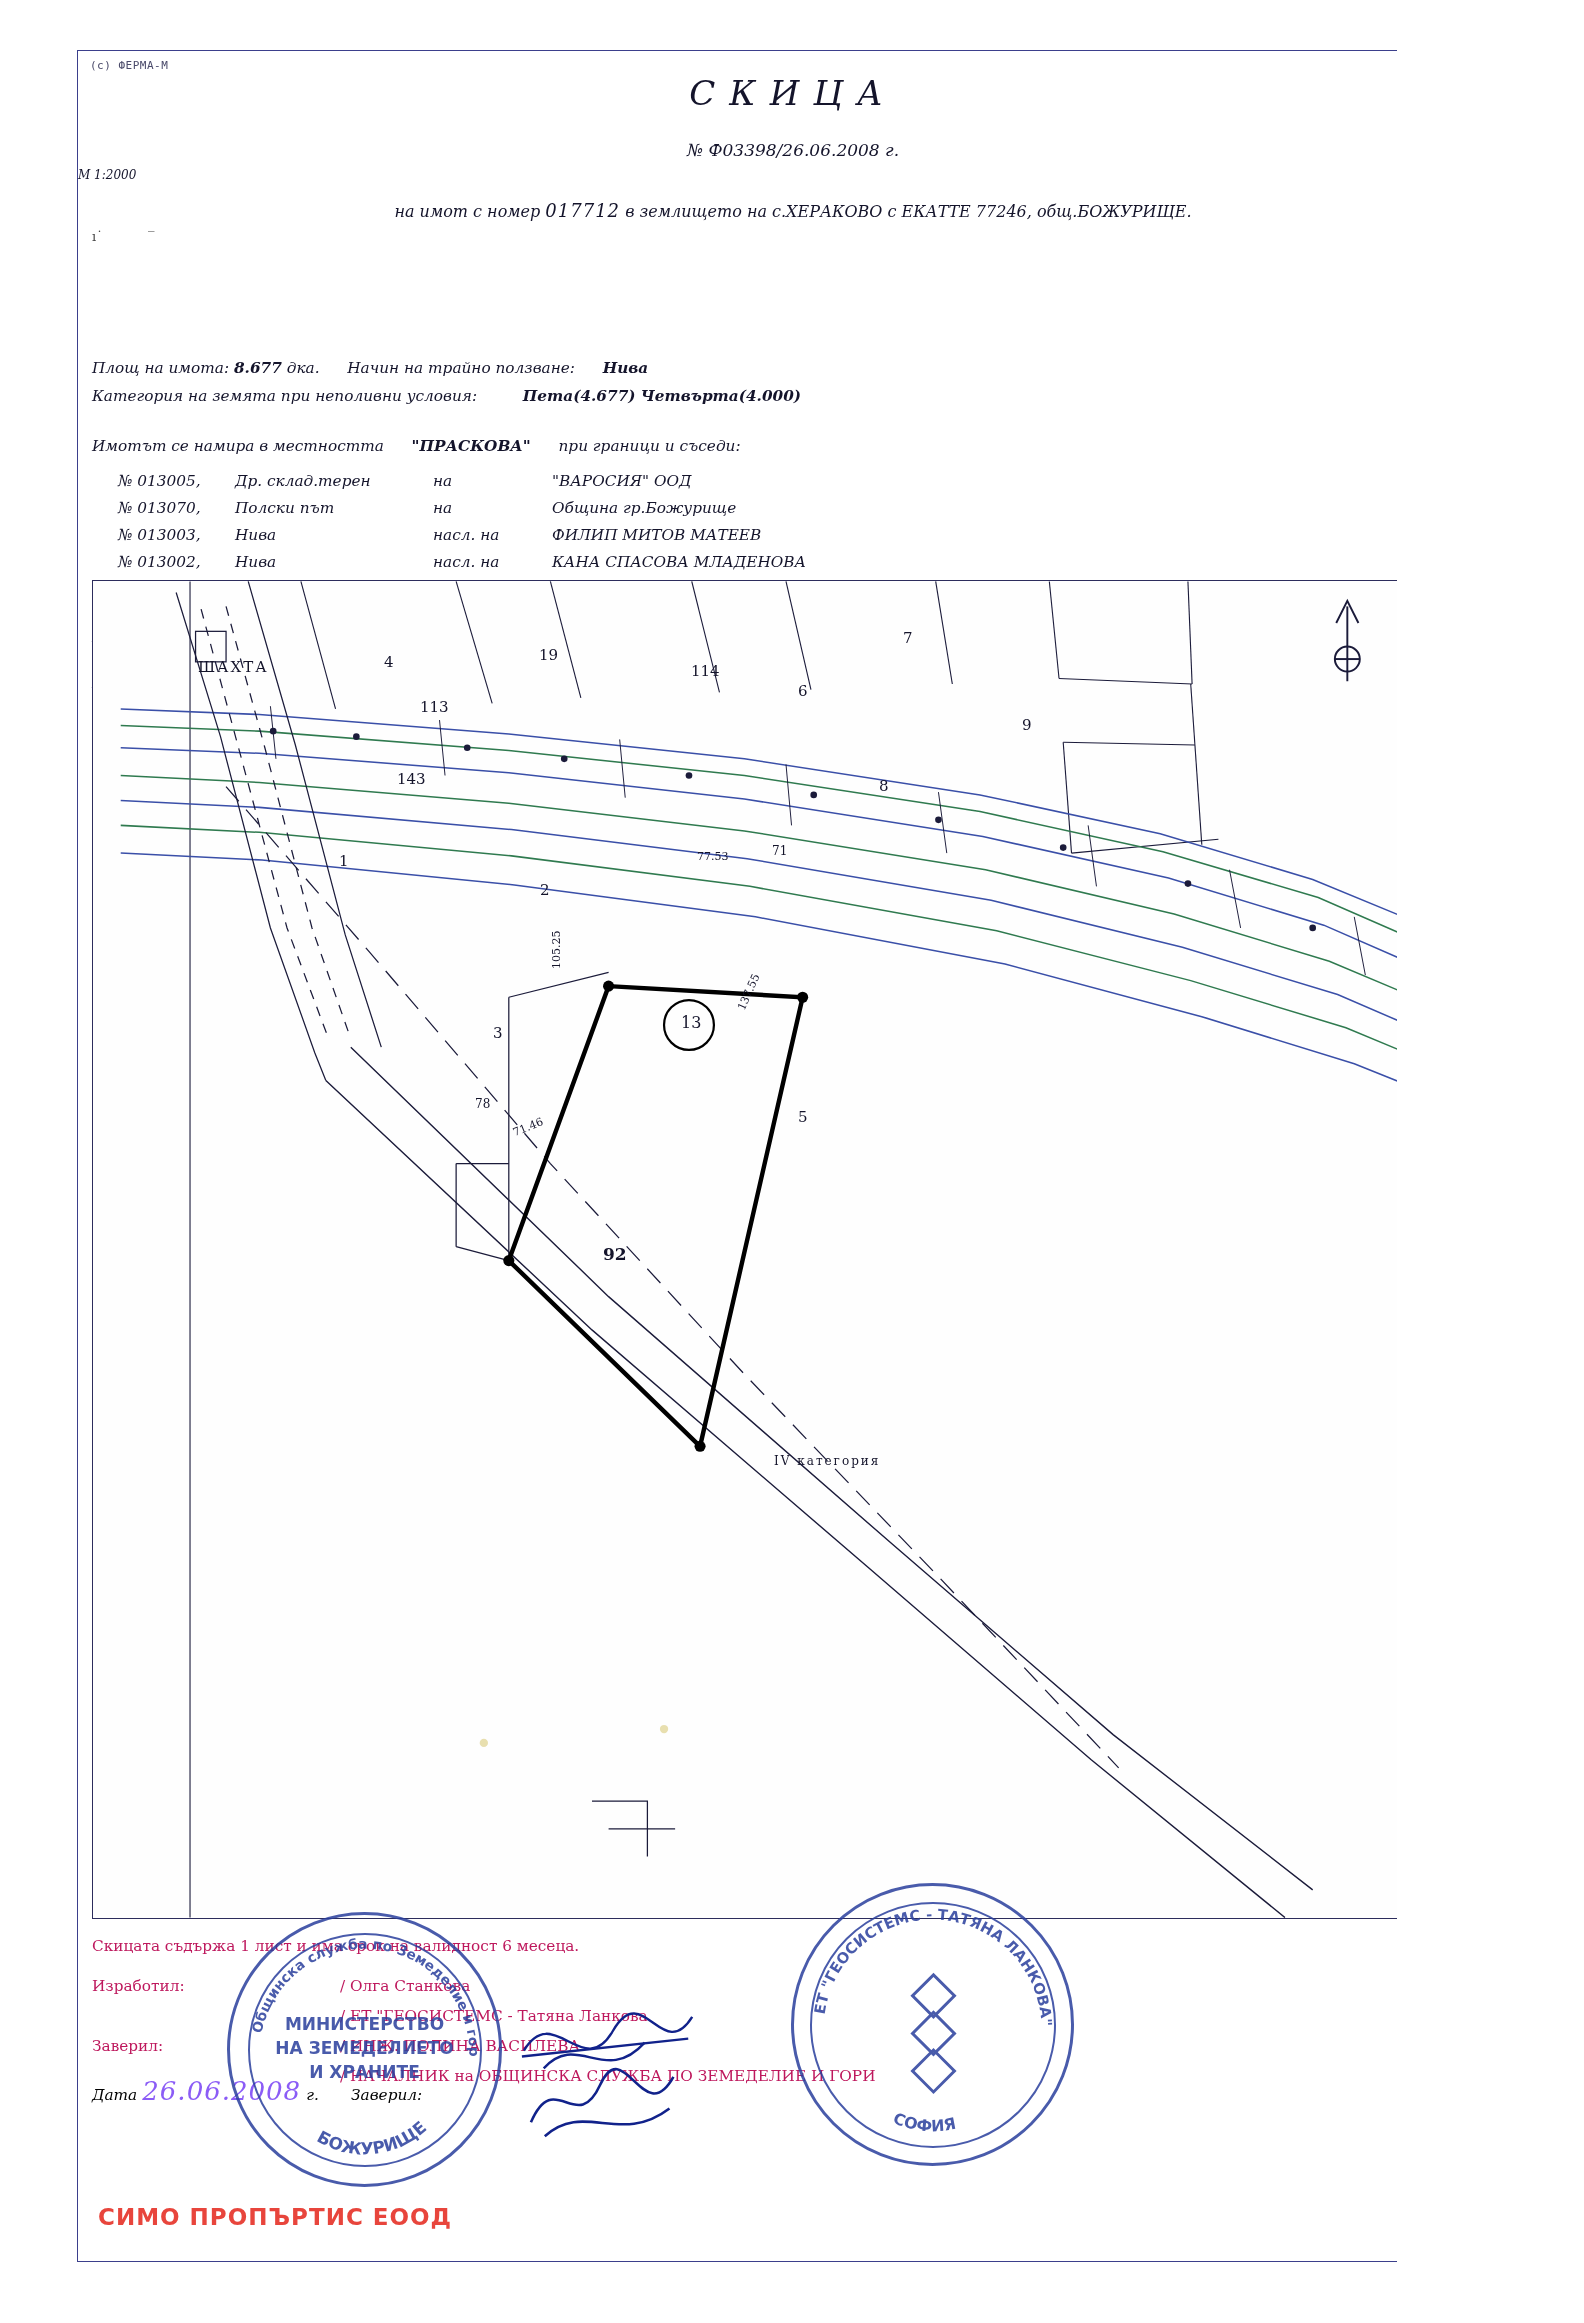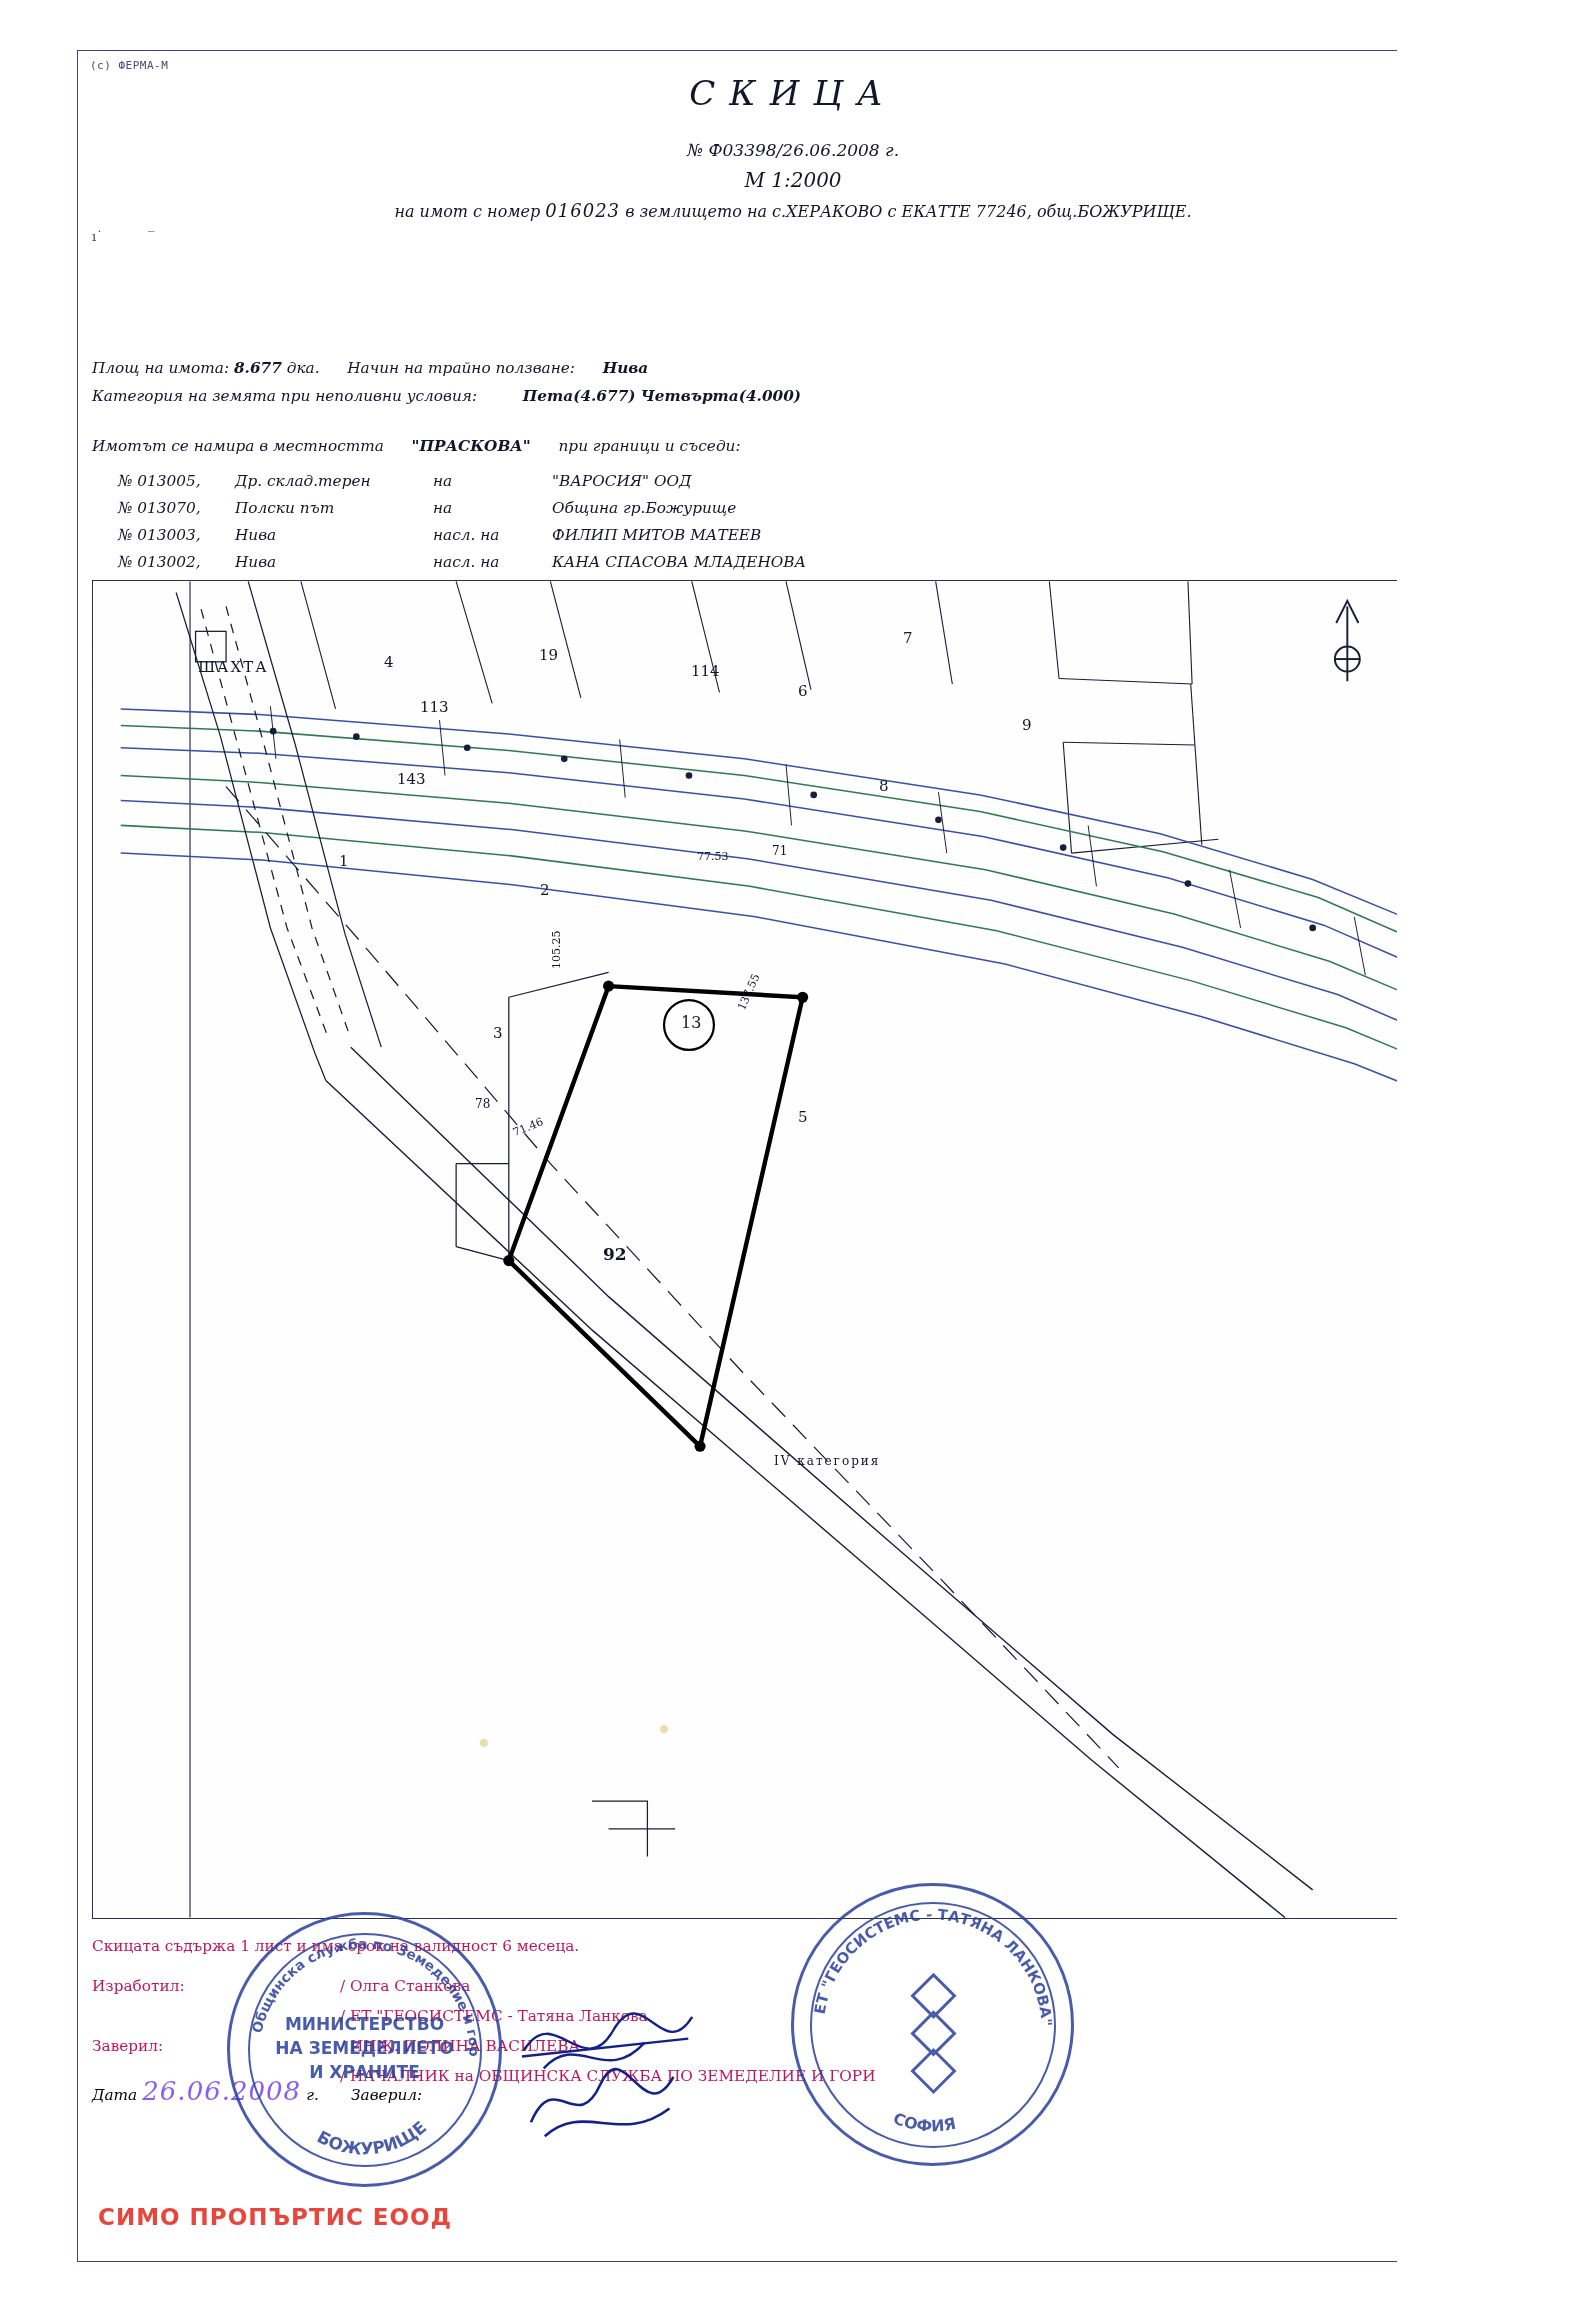--- a/index.html
+++ b/index.html
@@ -65,22 +65,21 @@
     font-size: 17px;
     font-style: italic;
     color: #14142b;
     font-family: "DejaVu Serif", serif;
   }
   .subtitle2 {
     position: absolute;
     left: 0;
     right: 0;
     top: 117px;
-    text-align: center;
-    font-size: 20px;
+    font-size: 12px;
     font-style: italic;
     color: #14142b;
     font-family: "DejaVu Serif", serif;
   }
   .propline {
     position: absolute;
     left: 0;
     right: 0;
     top: 149px;
     text-align: center;
@@ -228,21 +227,21 @@
 
     <div class="corner-mark">(c) ФЕРМА-М</div>
     <div class="page-num">стр. 1 от 1</div>
 
     <div class="title">СКИЦА</div>
     <div class="subtitle1">№ Ф03398/26.06.2008 г.</div>
     <div class="subtitle2">М 1:2000</div>
 
     <div class="propline">
       <span>на имот с номер</span>
-      <span class="big">016023</span>
+      <span class="big">017712</span>
       <span>в землището на с.ХЕРАКОВО с ЕКАТТЕ 77246, общ.БОЖУРИЩЕ.</span>
     </div>
 
     <div class="stray">ı˙&nbsp;&nbsp;&nbsp;&nbsp;&nbsp;&nbsp;&nbsp;&nbsp;&nbsp;&nbsp;&nbsp;‾</div>
 
     <div class="info-block">
       <div class="info-row">
         <span>Площ на имота:</span>
         <span class="val">8.677</span>
         <span>дка.</span>

